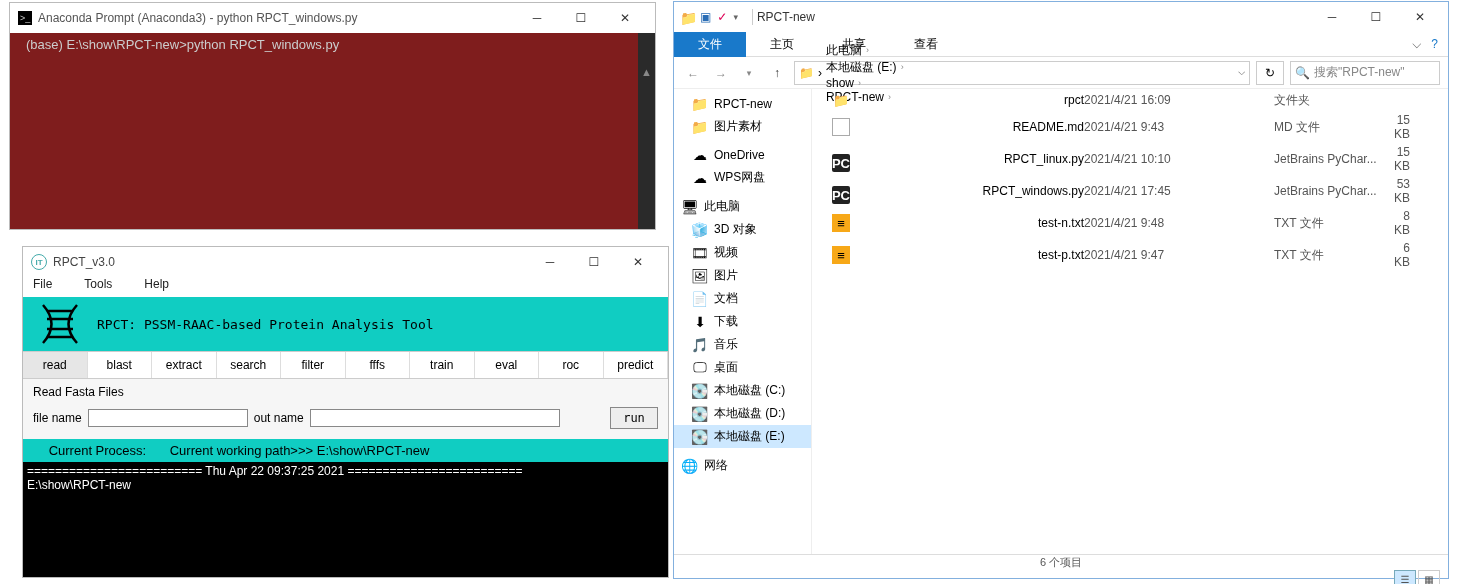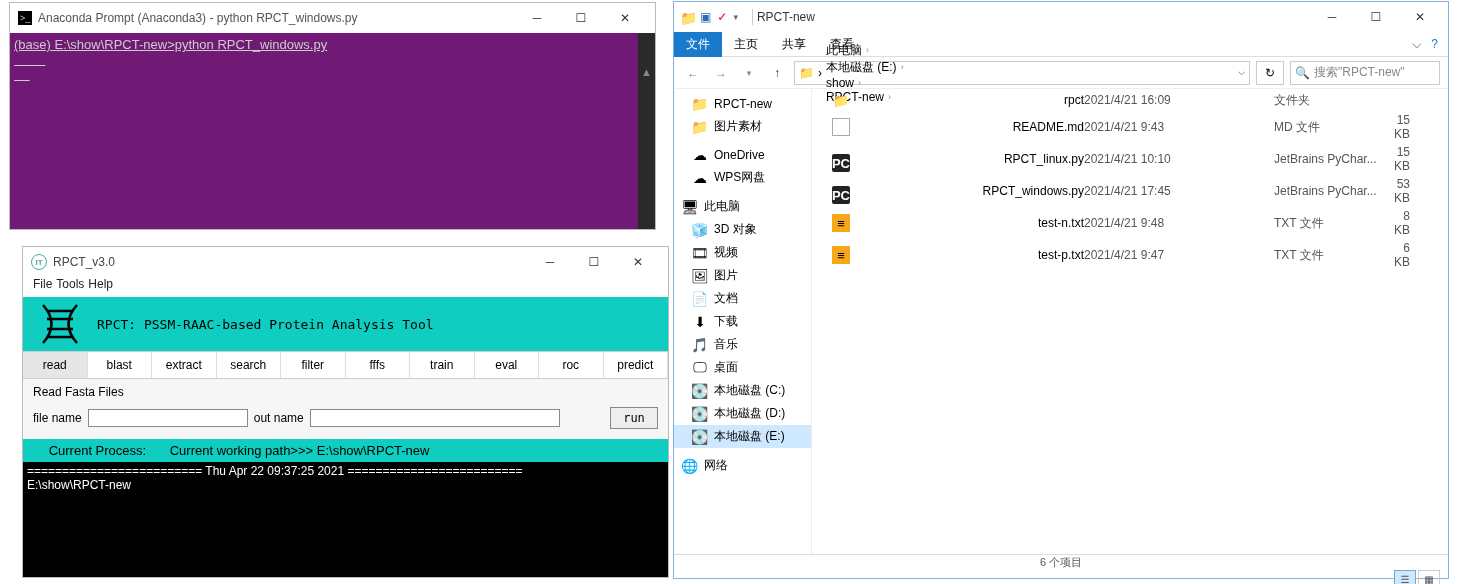--- a/index.html
+++ b/index.html
@@ -6,29 +6,29 @@
 body { width: 1457px; height: 584px; background: #fff; position: relative; }
 .window { position: absolute; border: 1px solid #bbb; background: #fff; display: flex; flex-direction: column; }
 
 
 .win-cmd { left: 9px; top: 2px; width: 647px; height: 228px; }
 .titlebar { display: flex; align-items: center; height: 30px; padding: 0 8px; background: #fff; font-size: 12px; }
 .titlebar .tb-icon { width: 14px; height: 14px; margin-right: 6px; display: inline-flex; align-items: center; justify-content: center; }
 .titlebar .title { flex: 1; color: #555; }
 .winbtns { display: flex; gap: 0; margin-left: auto; }
 .winbtn { width: 44px; height: 28px; display: flex; align-items: center; justify-content: center; color: #333; cursor: default; }
-.cmd-body { flex: 1; background: #701a75; color: #ccc; font-family: "Consolas","SimSun",monospace; font-size: 13px; padding: 4px 4px; position: relative; white-space: pre; text-decoration: underline; }
+.cmd-body { flex: 1; background: #7f1d1d; color: #ccc; font-family: "Consolas","SimSun",monospace; font-size: 13px; padding: 4px 16px; position: relative; white-space: pre; }
 .cmd-scroll { position: absolute; right: 0; top: 0; bottom: 0; width: 17px; background: #2a2a2a; }
 .cmd-scroll .arrow { height: 17px; display: flex; align-items: center; justify-content: center; color: #888; font-size: 11px; }
 
 
 .win-rpct { left: 22px; top: 246px; width: 647px; height: 332px; }
 .rpct-titlebar { display: flex; align-items: center; height: 30px; padding: 0 8px; font-size: 12px; color: #444; }
 .rpct-titlebar .tb-icon { width: 16px; height: 16px; margin-right: 6px; border-radius: 50%; background: #fff; border: 1px solid #4aa; display:flex; align-items:center; justify-content:center; font-size:8px; color:#4aa; font-weight:bold; }
-.menubar { display: flex; padding: 0 10px; height: 20px; font-size: 12px; gap: 4px; color: #222; }
+.menubar { display: flex; padding: 0 10px; height: 20px; font-size: 12px; gap: 32px; color: #222; }
 .banner { background: #10cdc2; height: 54px; display: flex; align-items: center; padding-left: 12px; gap: 12px; }
 .banner .logo { width: 50px; height: 42px; }
 .banner .banner-text { font-family: monospace; font-size: 13px; color: #000; }
 .tabs { display: flex; background: #fff; border-top: 1px solid #ccc; border-bottom: 1px solid #ccc; }
 .tab { flex: 1; text-align: center; font-size: 12px; padding: 6px 0; cursor: default; border-right: 1px solid #ddd; }
 .tab.active { background: #e6e6e6; }
 .form-area { padding: 6px 10px 10px; font-size: 12px; background: #f6f6f6; }
 .form-title { margin-bottom: 8px; }
 .form-row { display: flex; align-items: center; gap: 6px; }
 .form-row label { white-space: nowrap; }
@@ -39,21 +39,21 @@
 .process-bar { background: #10cdc2; font-family: monospace; font-size: 13px; padding: 4px 10px; color: #000; }
 .console { background: #000; color: #fff; font-family: monospace; font-size: 12px; padding: 2px 4px; flex: 1; white-space: pre; overflow: hidden; }
 
 
 .win-expl { left: 673px; top: 1px; width: 776px; height: 578px; border: 1px solid #83b0de; }
 .expl-titlebar { height: 30px; display: flex; align-items: center; padding: 0 6px; font-size: 12px; color: #333; }
 .expl-titlebar .tb-icon { width: 16px; height: 14px; margin-right: 4px; font-size: 14px; }
 .expl-titlebar .qat { display: flex; gap: 6px; align-items: center; margin-right: 10px; }
 .expl-titlebar .sep { width: 1px; height: 16px; background: #ccc; margin: 0 4px; }
 .ribbon-tabs { display: flex; align-items: center; height: 25px; font-size: 12px; border-bottom: 1px solid #ddd; }
-.ribbon-tab { padding: 4px 12px; cursor: default; }
+.ribbon-tab { padding: 4px 24px; cursor: default; }
 .ribbon-tab.file { background: #1979ca; color: #fff; }
 .ribbon-help { margin-left: auto; display: flex; align-items: center; gap: 10px; padding-right: 10px; color: #555; }
 .addr-bar { display: flex; align-items: center; height: 32px; padding: 0 8px; gap: 6px; font-size: 12px; border-bottom: 1px solid #eee; }
 .nav-btn { width: 22px; height: 22px; display: flex; align-items: center; justify-content: center; color: #888; }
 .nav-btn.active { color: #333; }
 .addr-box { flex: 1; border: 1px solid #ccc; height: 24px; display: flex; align-items: center; padding: 0 4px; gap: 4px; }
 .crumb { display: flex; align-items: center; gap: 2px; }
 .crumb .ch { color: #888; font-size: 9px; padding: 0 2px; }
 .refresh-box { width: 28px; height: 24px; border: 1px solid #ccc; display: flex; align-items: center; justify-content: center; }
 .search-box { width: 150px; height: 24px; border: 1px solid #ccc; display: flex; align-items: center; padding: 0 4px; gap: 4px; color: #888; }

